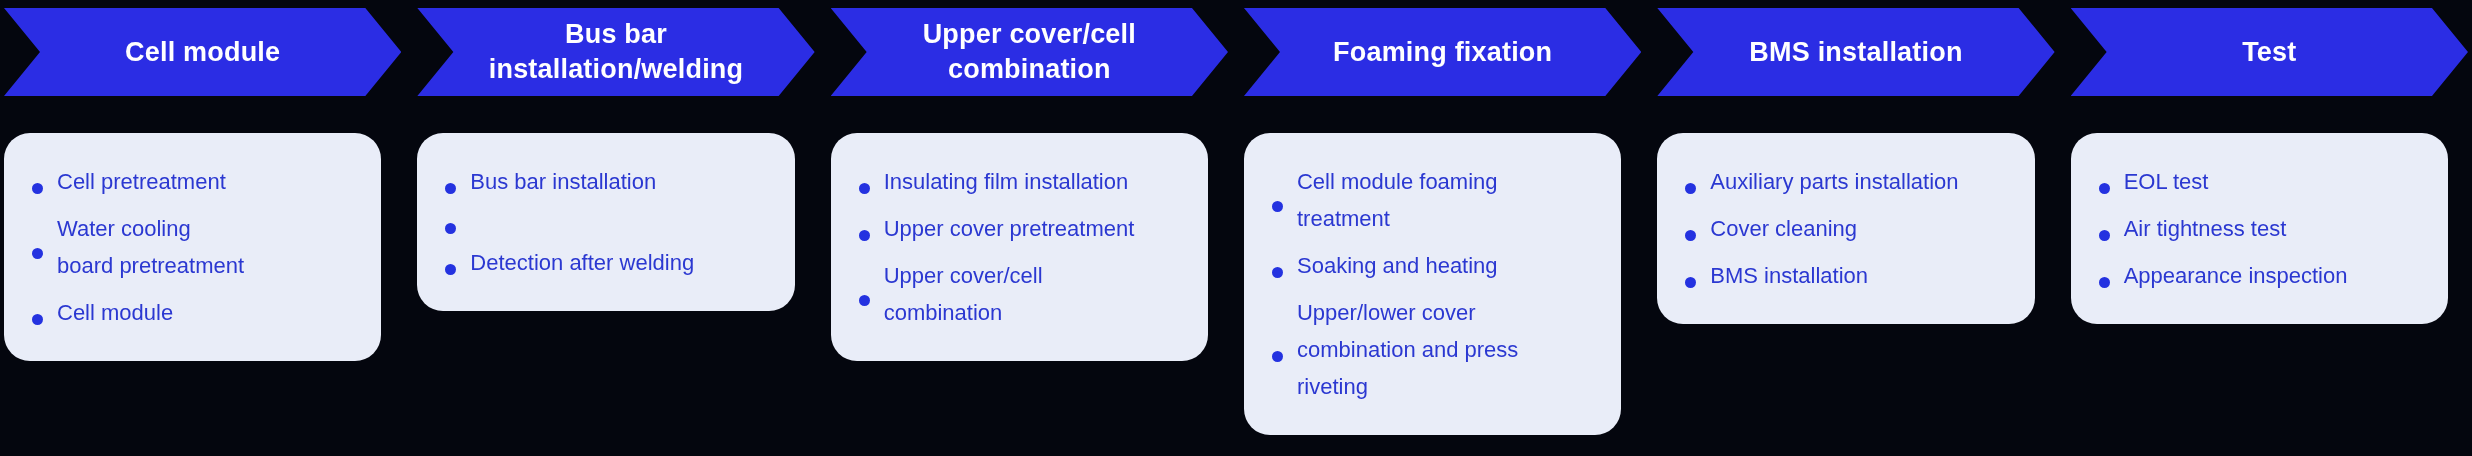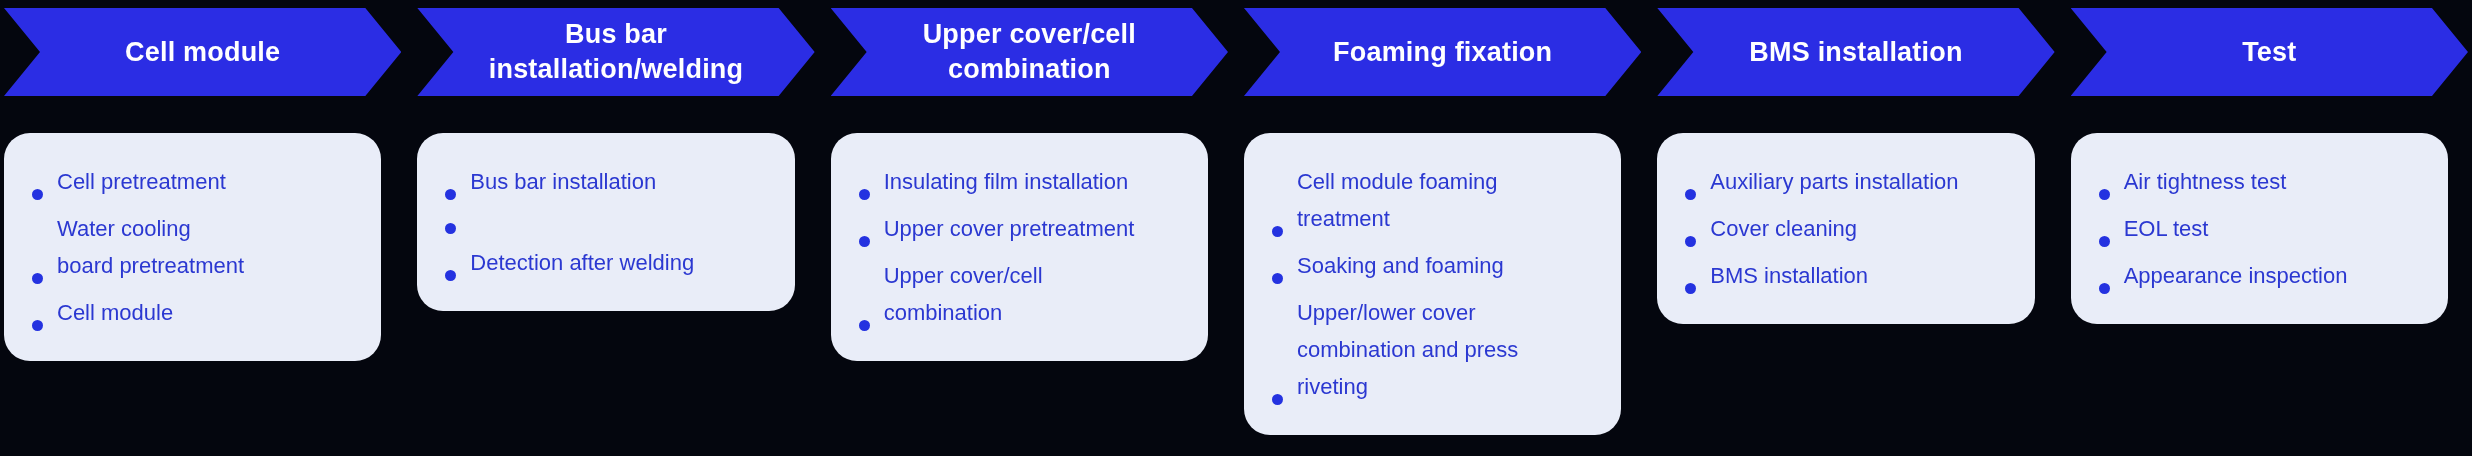--- a/index.html
+++ b/index.html
@@ -51,21 +51,21 @@
       box-sizing: border-box;
       padding: 30px 22px 30px 28px;
     }
     .items {
       list-style: none;
       margin: 0;
       padding: 0;
     }
     .item {
       display: flex;
-      align-items: flex-end;
+      align-items: center;
       margin-bottom: 10px;
     }
     .item:last-child { margin-bottom: 0; }
     .bullet {
       flex: 0 0 auto;
       width: 11px;
       height: 11px;
       border-radius: 50%;
       background: #2432e0;
       margin: 13px 14px 0 0;
@@ -158,21 +158,21 @@
     </div>
     <div class="card">
       <ul class="items">
         <li class="item">
           <span class="bullet"></span>
           <span class="item-text">Cell module foaming
 treatment</span>
         </li>
         <li class="item">
           <span class="bullet"></span>
-          <span class="item-text">Soaking and foaming</span>
+          <span class="item-text">Soaking and heating</span>
         </li>
         <li class="item">
           <span class="bullet"></span>
           <span class="item-text">Upper/lower cover
 combination and press
 riveting</span>
         </li>
       </ul>
     </div>
   </div>
@@ -200,27 +200,27 @@
   </div>
 
   <div class="stage">
     <div class="arrow">
       <span class="stage-title">Test</span>
     </div>
     <div class="card">
       <ul class="items">
         <li class="item">
           <span class="bullet"></span>
+          <span class="item-text">EOL test</span>
+        </li>
+        <li class="item">
+          <span class="bullet"></span>
           <span class="item-text">Air tightness test</span>
         </li>
         <li class="item">
           <span class="bullet"></span>
-          <span class="item-text">EOL test</span>
-        </li>
-        <li class="item">
-          <span class="bullet"></span>
           <span class="item-text">Appearance inspection</span>
         </li>
       </ul>
     </div>
   </div>
 
 </div>
 
 </body></html>

